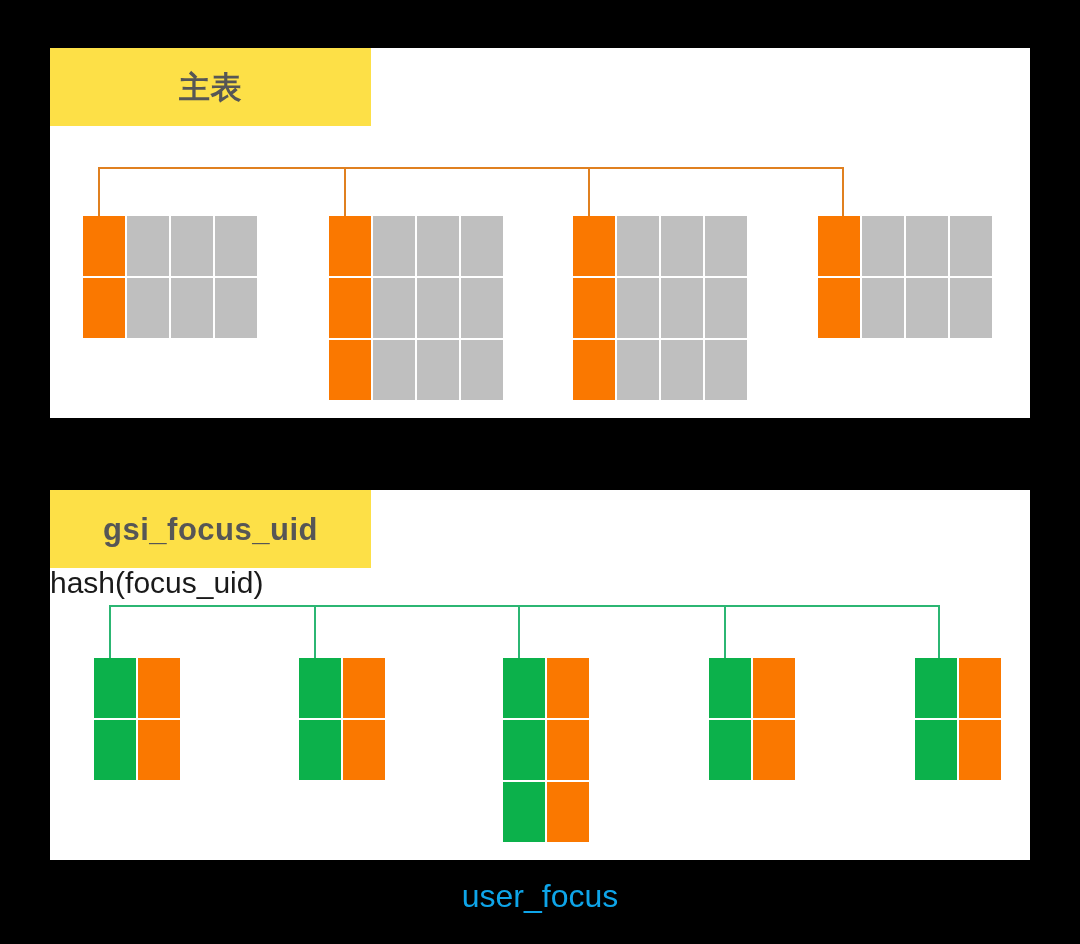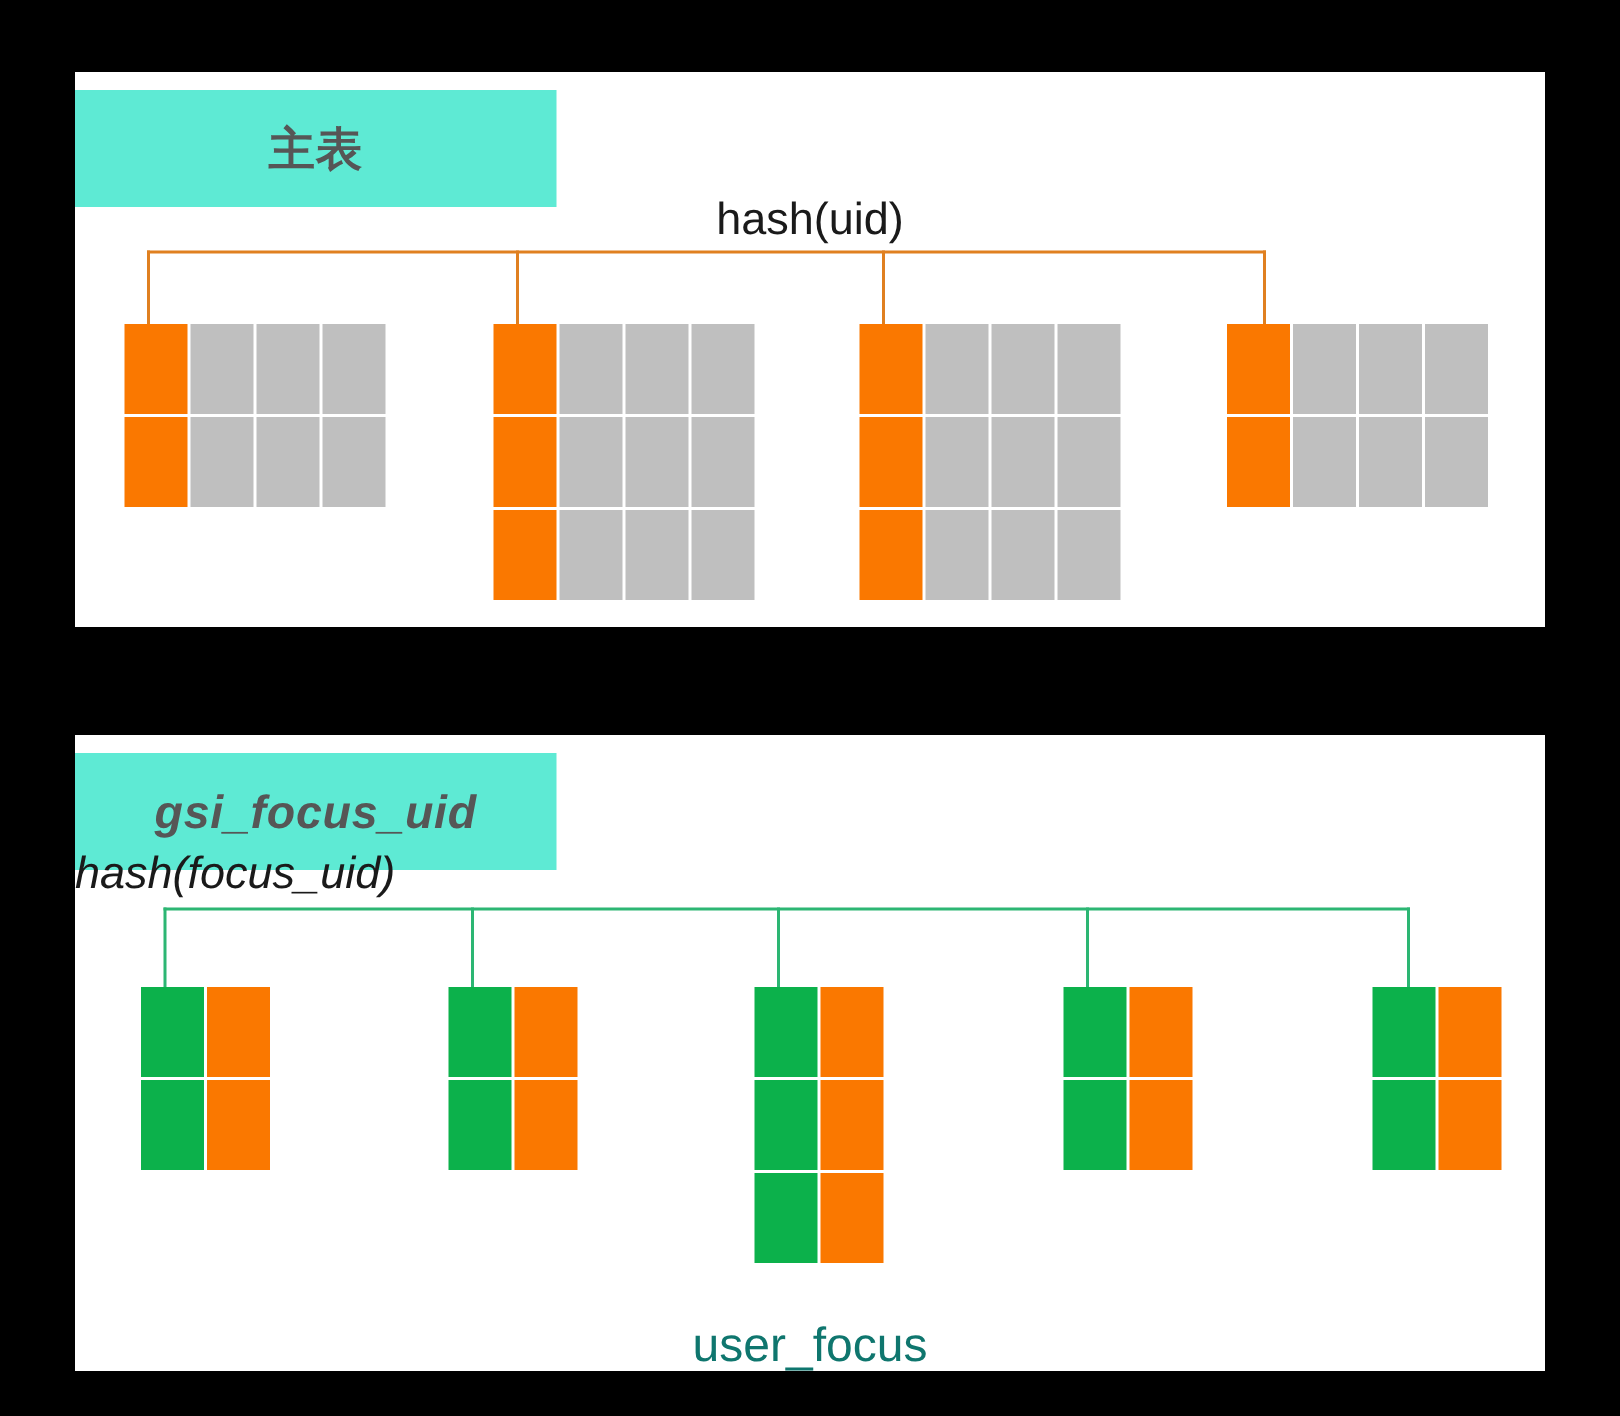--- a/index.html
+++ b/index.html
@@ -14,29 +14,29 @@
     font-family: "Liberation Sans", "DejaVu Sans", sans-serif;
     overflow: hidden;
   }
 
   .panel {
     position: absolute;
     background: #ffffff;
   }
 
   #panel-main  { left: 50px; top: 48px;  width: 980px; height: 370px; }
-  #panel-gsi   { left: 50px; top: 490px; width: 980px; height: 424px; font-style: italic; }
+  #panel-gsi   { left: 50px; top: 490px; width: 980px; height: 370px; }
 
   .panel-header {
     position: absolute;
     left: 0;
-    top: 12px;
+    top: 0;
     width: 321px;
     height: 78px;
-    background: #5eead4;
+    background: #fde047;
     display: flex;
     align-items: center;
     justify-content: center;
     box-sizing: border-box;
   }
   .panel-header-label {
     font-size: 31px;
     font-weight: bold;
     color: #565656;
     letter-spacing: 0.5px;
@@ -92,34 +92,33 @@
   .cell.key-green  { background: #0cb14b; }
   .cell.orange     { background: #fa7800; }
 
   .caption {
     position: absolute;
     left: 0;
     top: 880px;
     width: 1080px;
     text-align: center;
     font-size: 32px;
-    color: #0f766e;
+    color: #0ea5e9;
     line-height: 1;
   }
 </style>
 </head>
 <body>
 
 <div class="panel" id="panel-main">
 
   <div class="panel-header">
     <span class="panel-header-label">主表</span>
   </div>
 
-  <div class="hash-label" id="hash-uid-label">hash(uid)</div>
 
   <div class="connector-layer">
     <div class="conn-bus conn-orange" style="left:48px; top:119px; width:746px;"></div>
     <div class="conn-drop conn-orange" style="left:48px; top:119px; height:49px;"></div>
     <div class="conn-drop conn-orange" style="left:294px; top:119px; height:49px;"></div>
     <div class="conn-drop conn-orange" style="left:538px; top:119px; height:49px;"></div>
     <div class="conn-drop conn-orange" style="left:792px; top:119px; height:49px;"></div>
   </div>
 
   <div class="block" style="left:33px; top:168px;">

